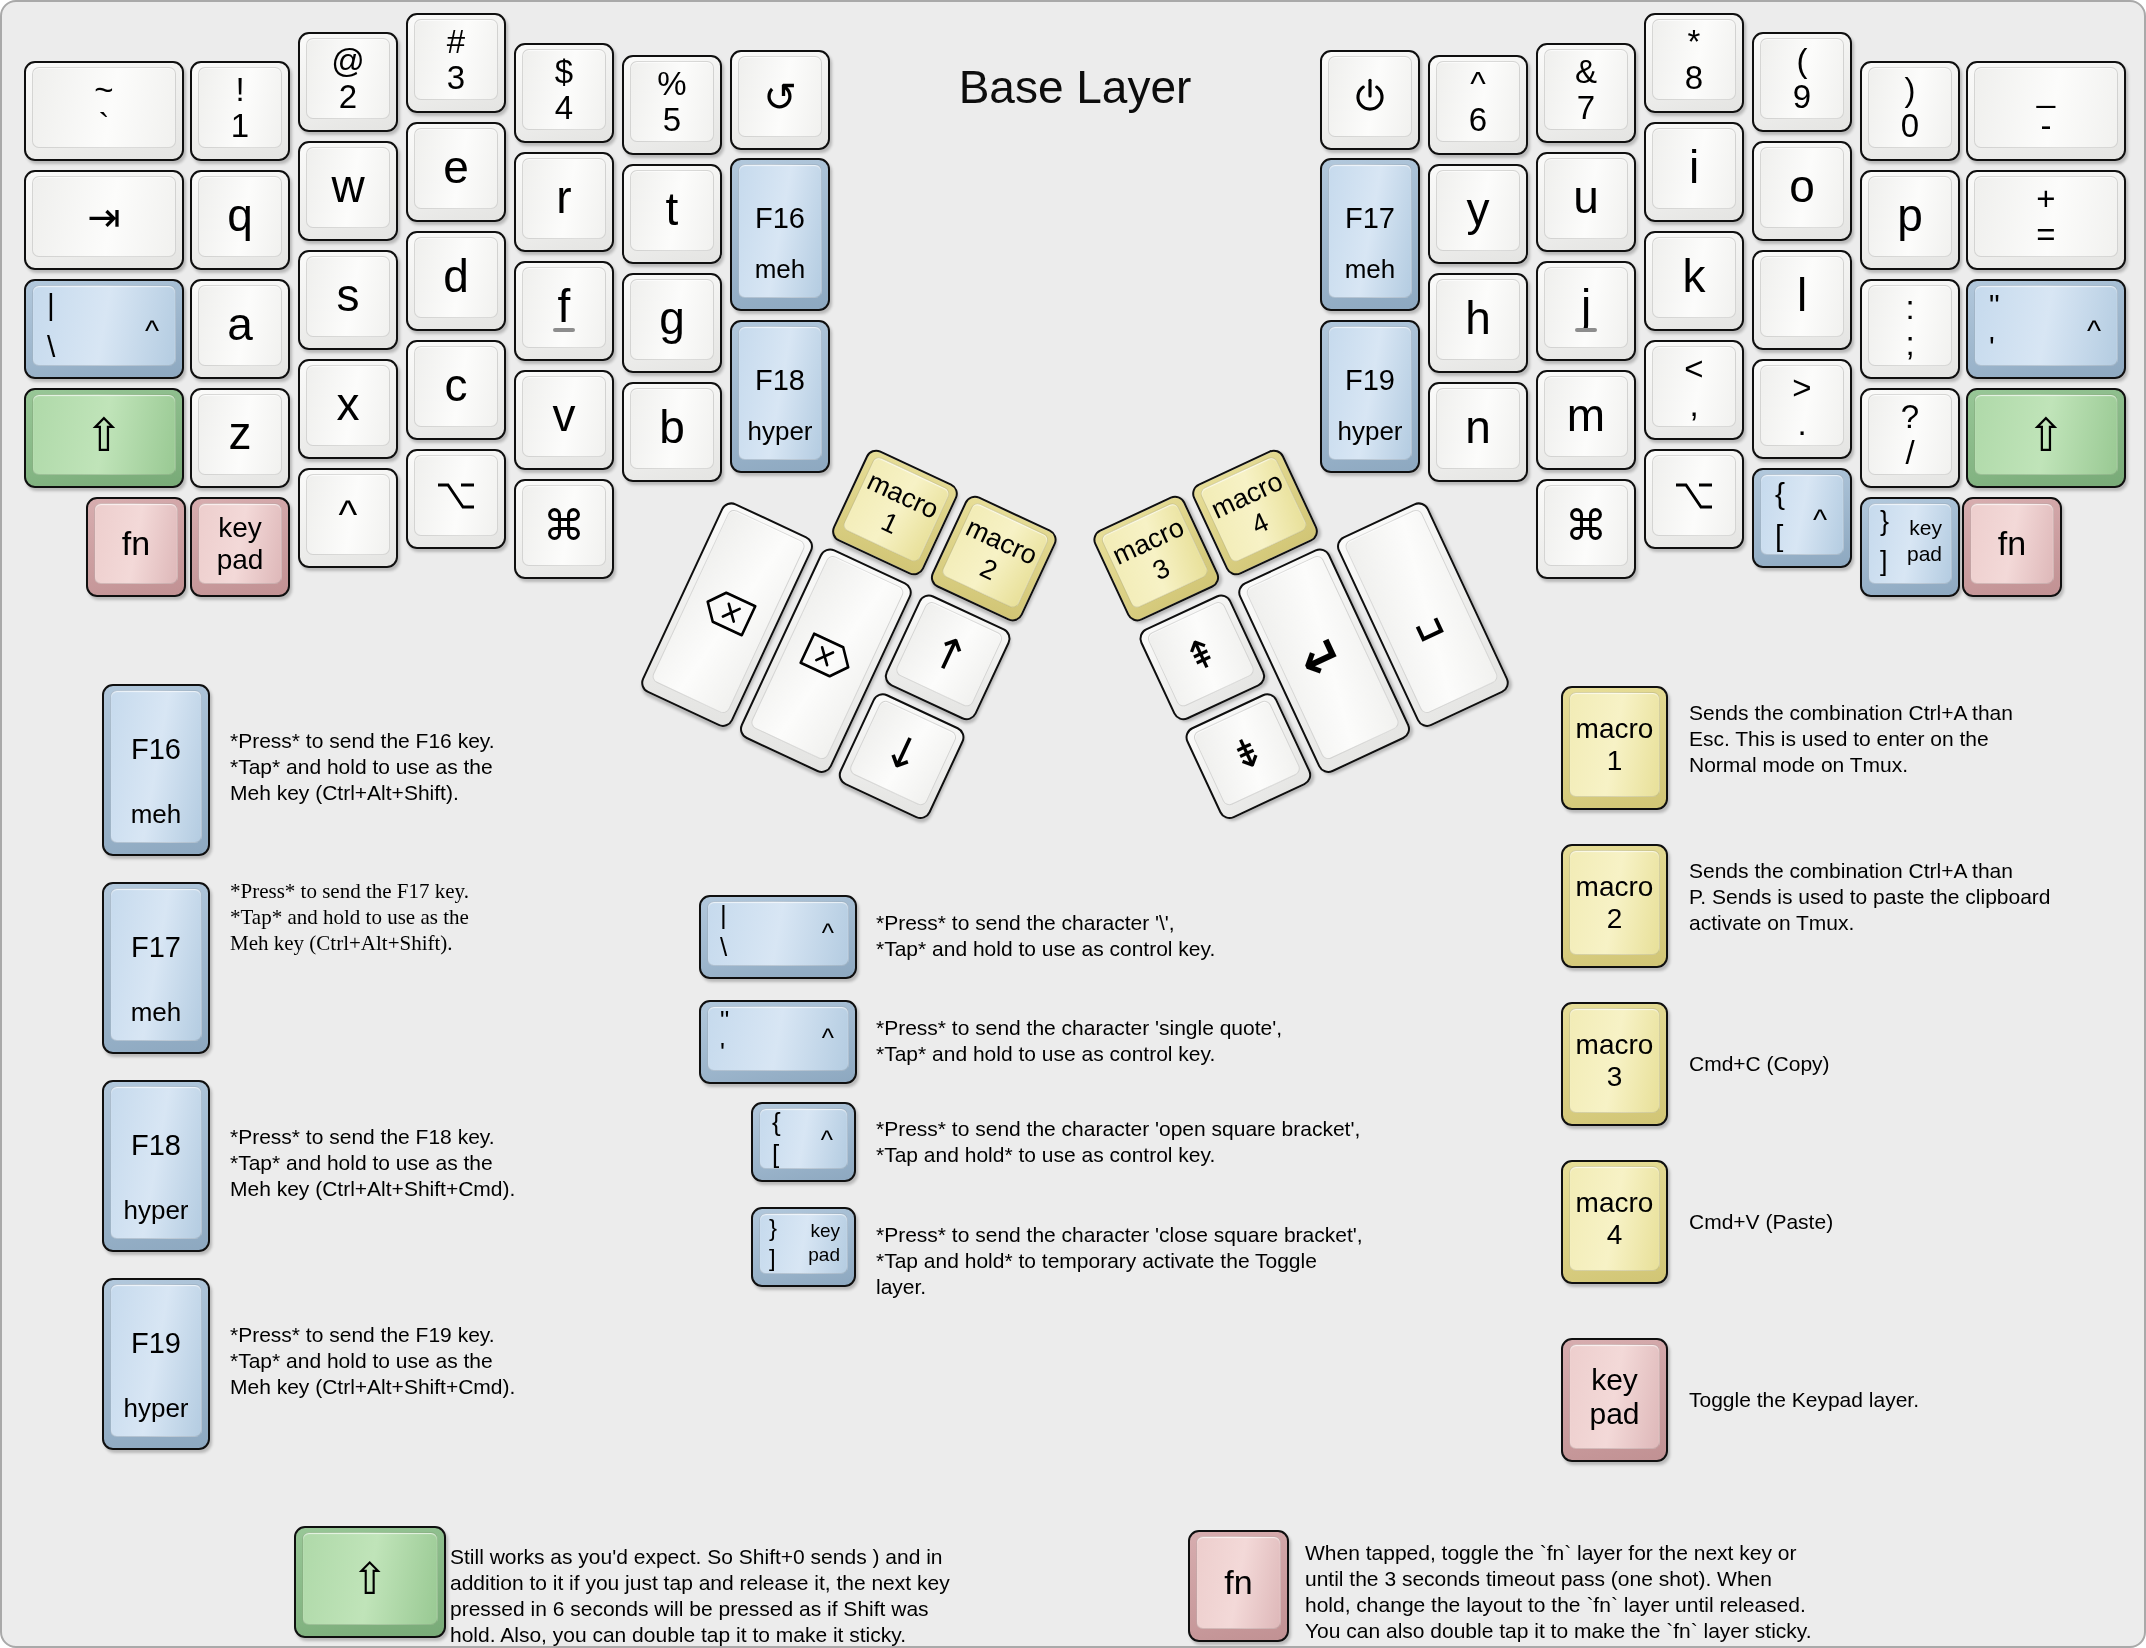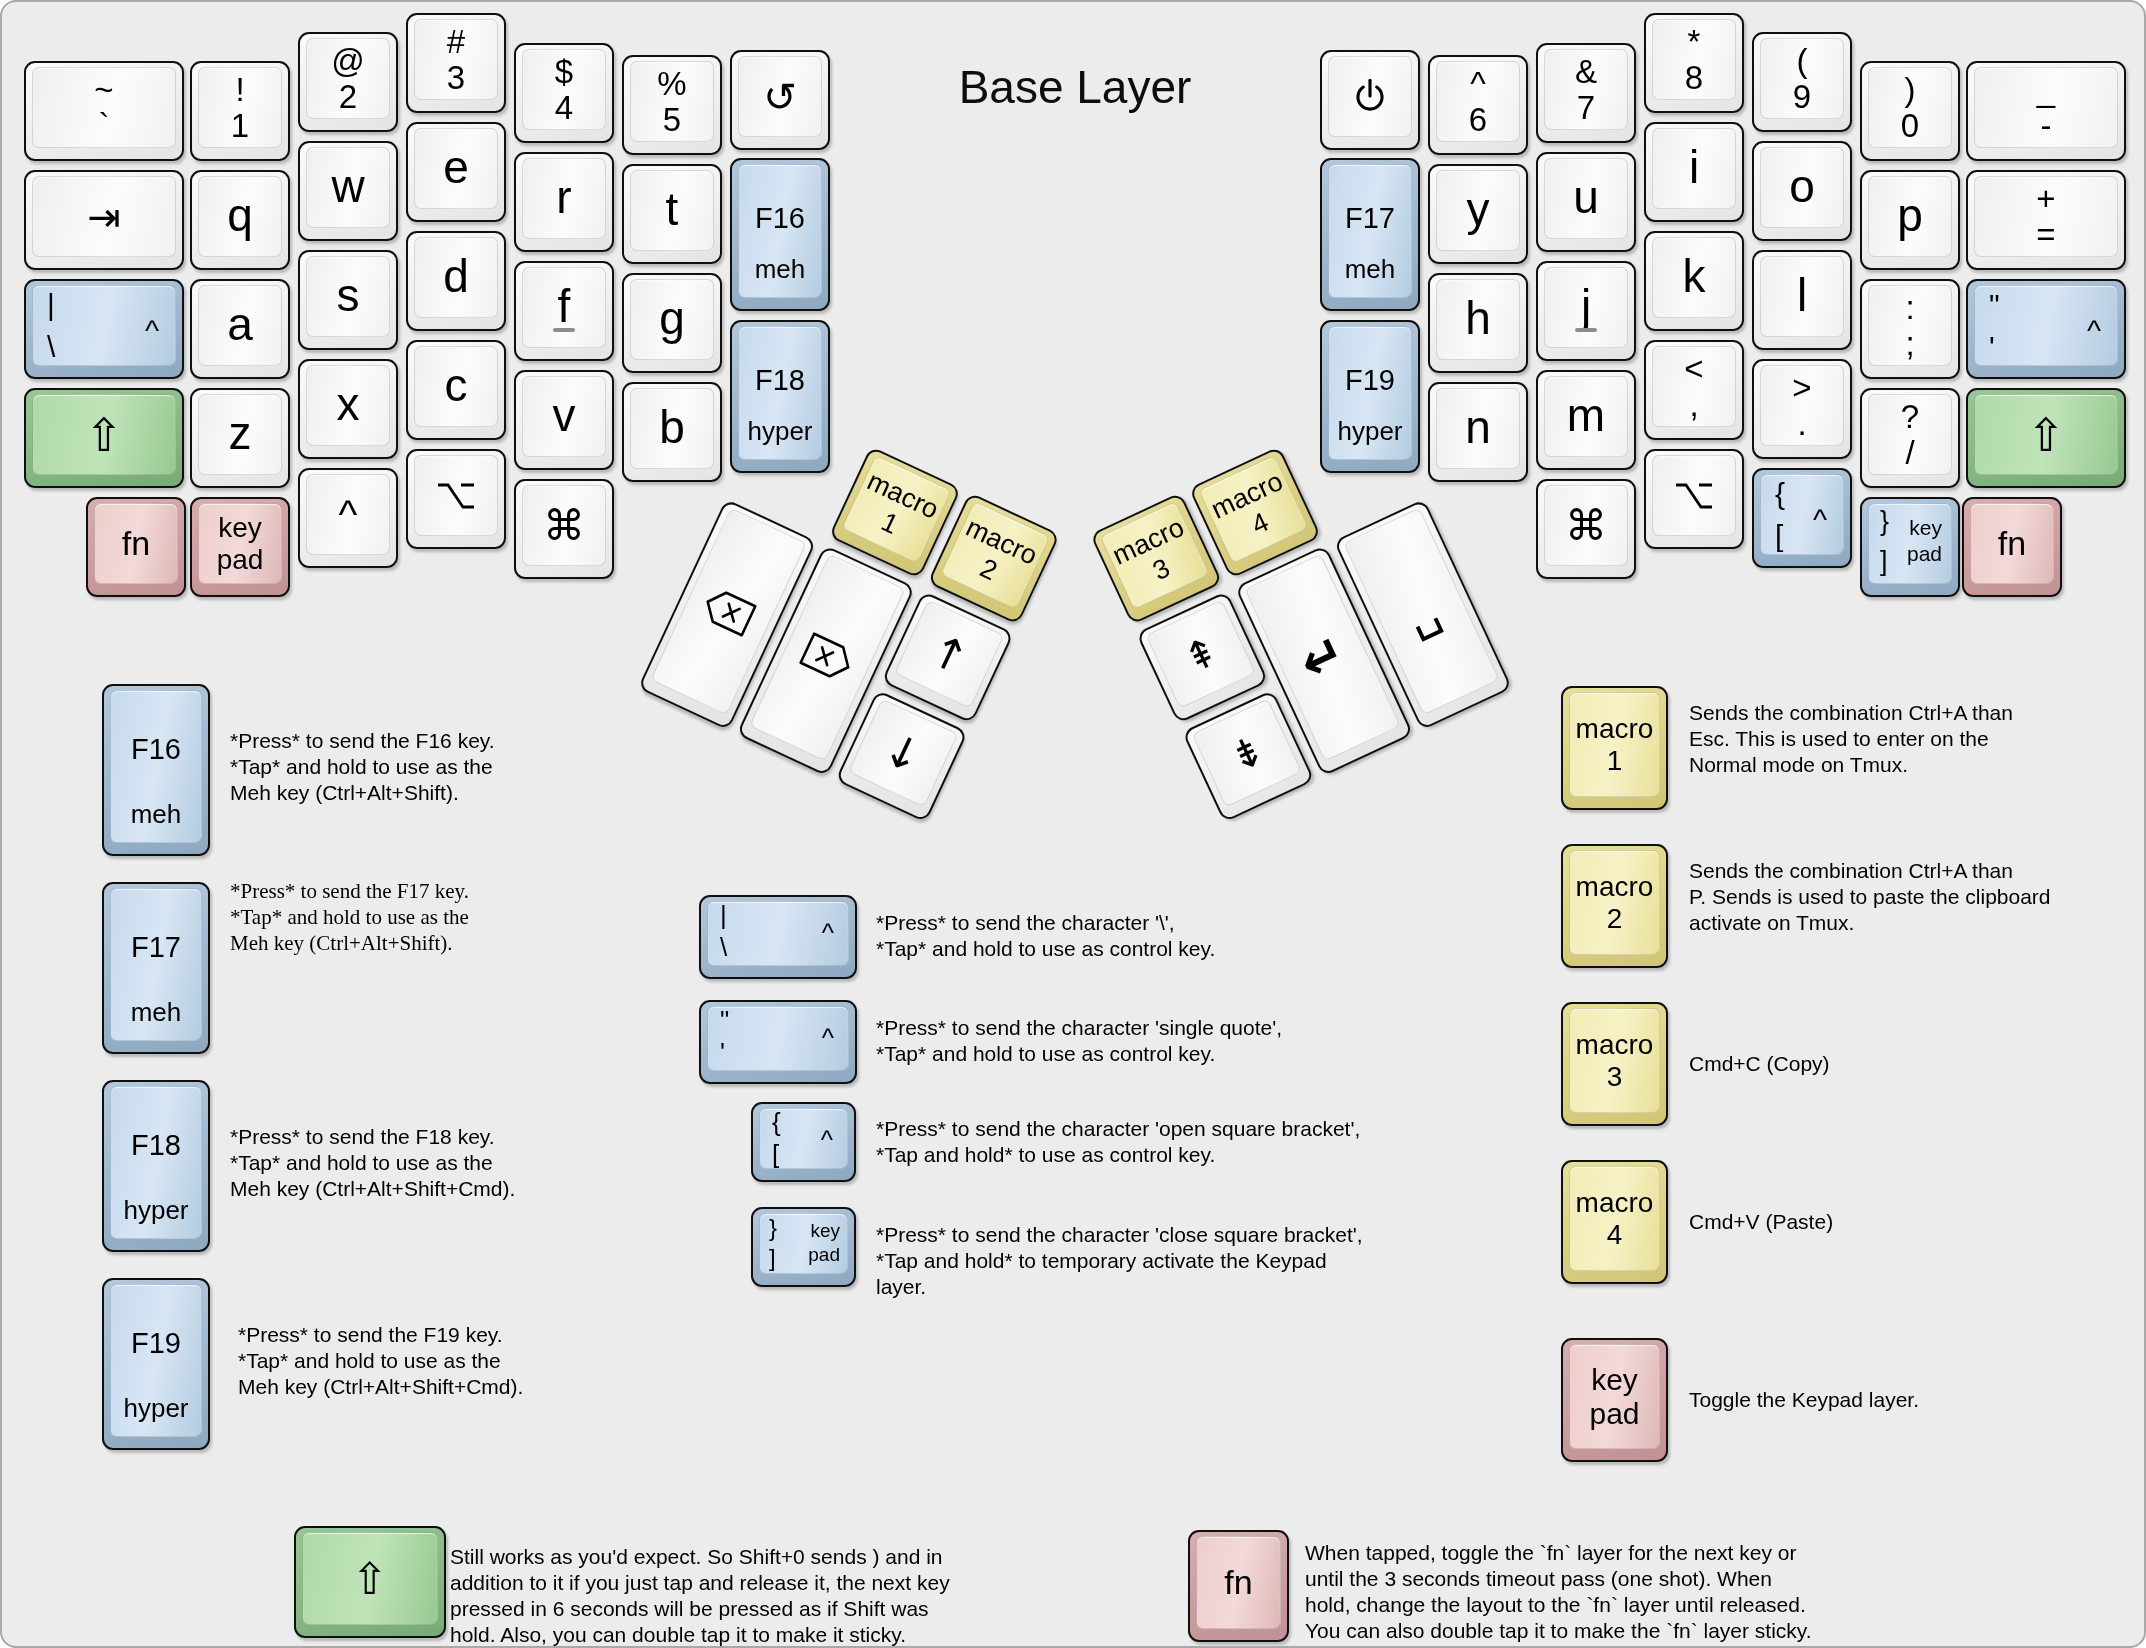--- a/index.html
+++ b/index.html
@@ -657,40 +657,40 @@
       <div class="note" style="left: 228px; top: 876px; font-family: Liberation Serif, serif;">
         <div>*Press* to send the F17 key.</div>
         <div>*Tap* and hold to use as the</div>
         <div>Meh key (Ctrl+Alt+Shift).</div>
       </div>
       <div class="note" style="left: 228px; top: 1122px;">
         <div>*Press* to send the F18 key.</div>
         <div>*Tap* and hold to use as the</div>
         <div>Meh key (Ctrl+Alt+Shift+Cmd).</div>
       </div>
-      <div class="note" style="left: 236px; top: 1320px;">
+      <div class="note" style="left: 228px; top: 1320px;">
         <div>*Press* to send the F19 key.</div>
         <div>*Tap* and hold to use as the</div>
         <div>Meh key (Ctrl+Alt+Shift+Cmd).</div>
       </div>
       <div class="note" style="left: 874px; top: 908px;">
         <div>*Press* to send the character '\',</div>
         <div>*Tap* and hold to use as control key.</div>
       </div>
       <div class="note" style="left: 874px; top: 1013px;">
         <div>*Press* to send the character 'single quote',</div>
         <div>*Tap* and hold to use as control key.</div>
       </div>
       <div class="note" style="left: 874px; top: 1114px;">
         <div>*Press* to send the character 'open square bracket',</div>
         <div>*Tap and hold* to use as control key.</div>
       </div>
       <div class="note" style="left: 874px; top: 1220px;">
         <div>*Press* to send the character 'close square bracket',</div>
-        <div>*Tap and hold* to temporary activate the Keypad</div>
+        <div>*Tap and hold* to temporary activate the Toggle</div>
         <div>layer.</div>
       </div>
       <div class="note" style="left: 1687px; top: 698px;">
         <div>Sends the combination Ctrl+A than</div>
         <div>Esc. This is used to enter on the</div>
         <div>Normal mode on Tmux.</div>
       </div>
       <div class="note" style="left: 1687px; top: 856px;">
         <div>Sends the combination Ctrl+A than</div>
         <div>P. Sends is used to paste the clipboard</div>

